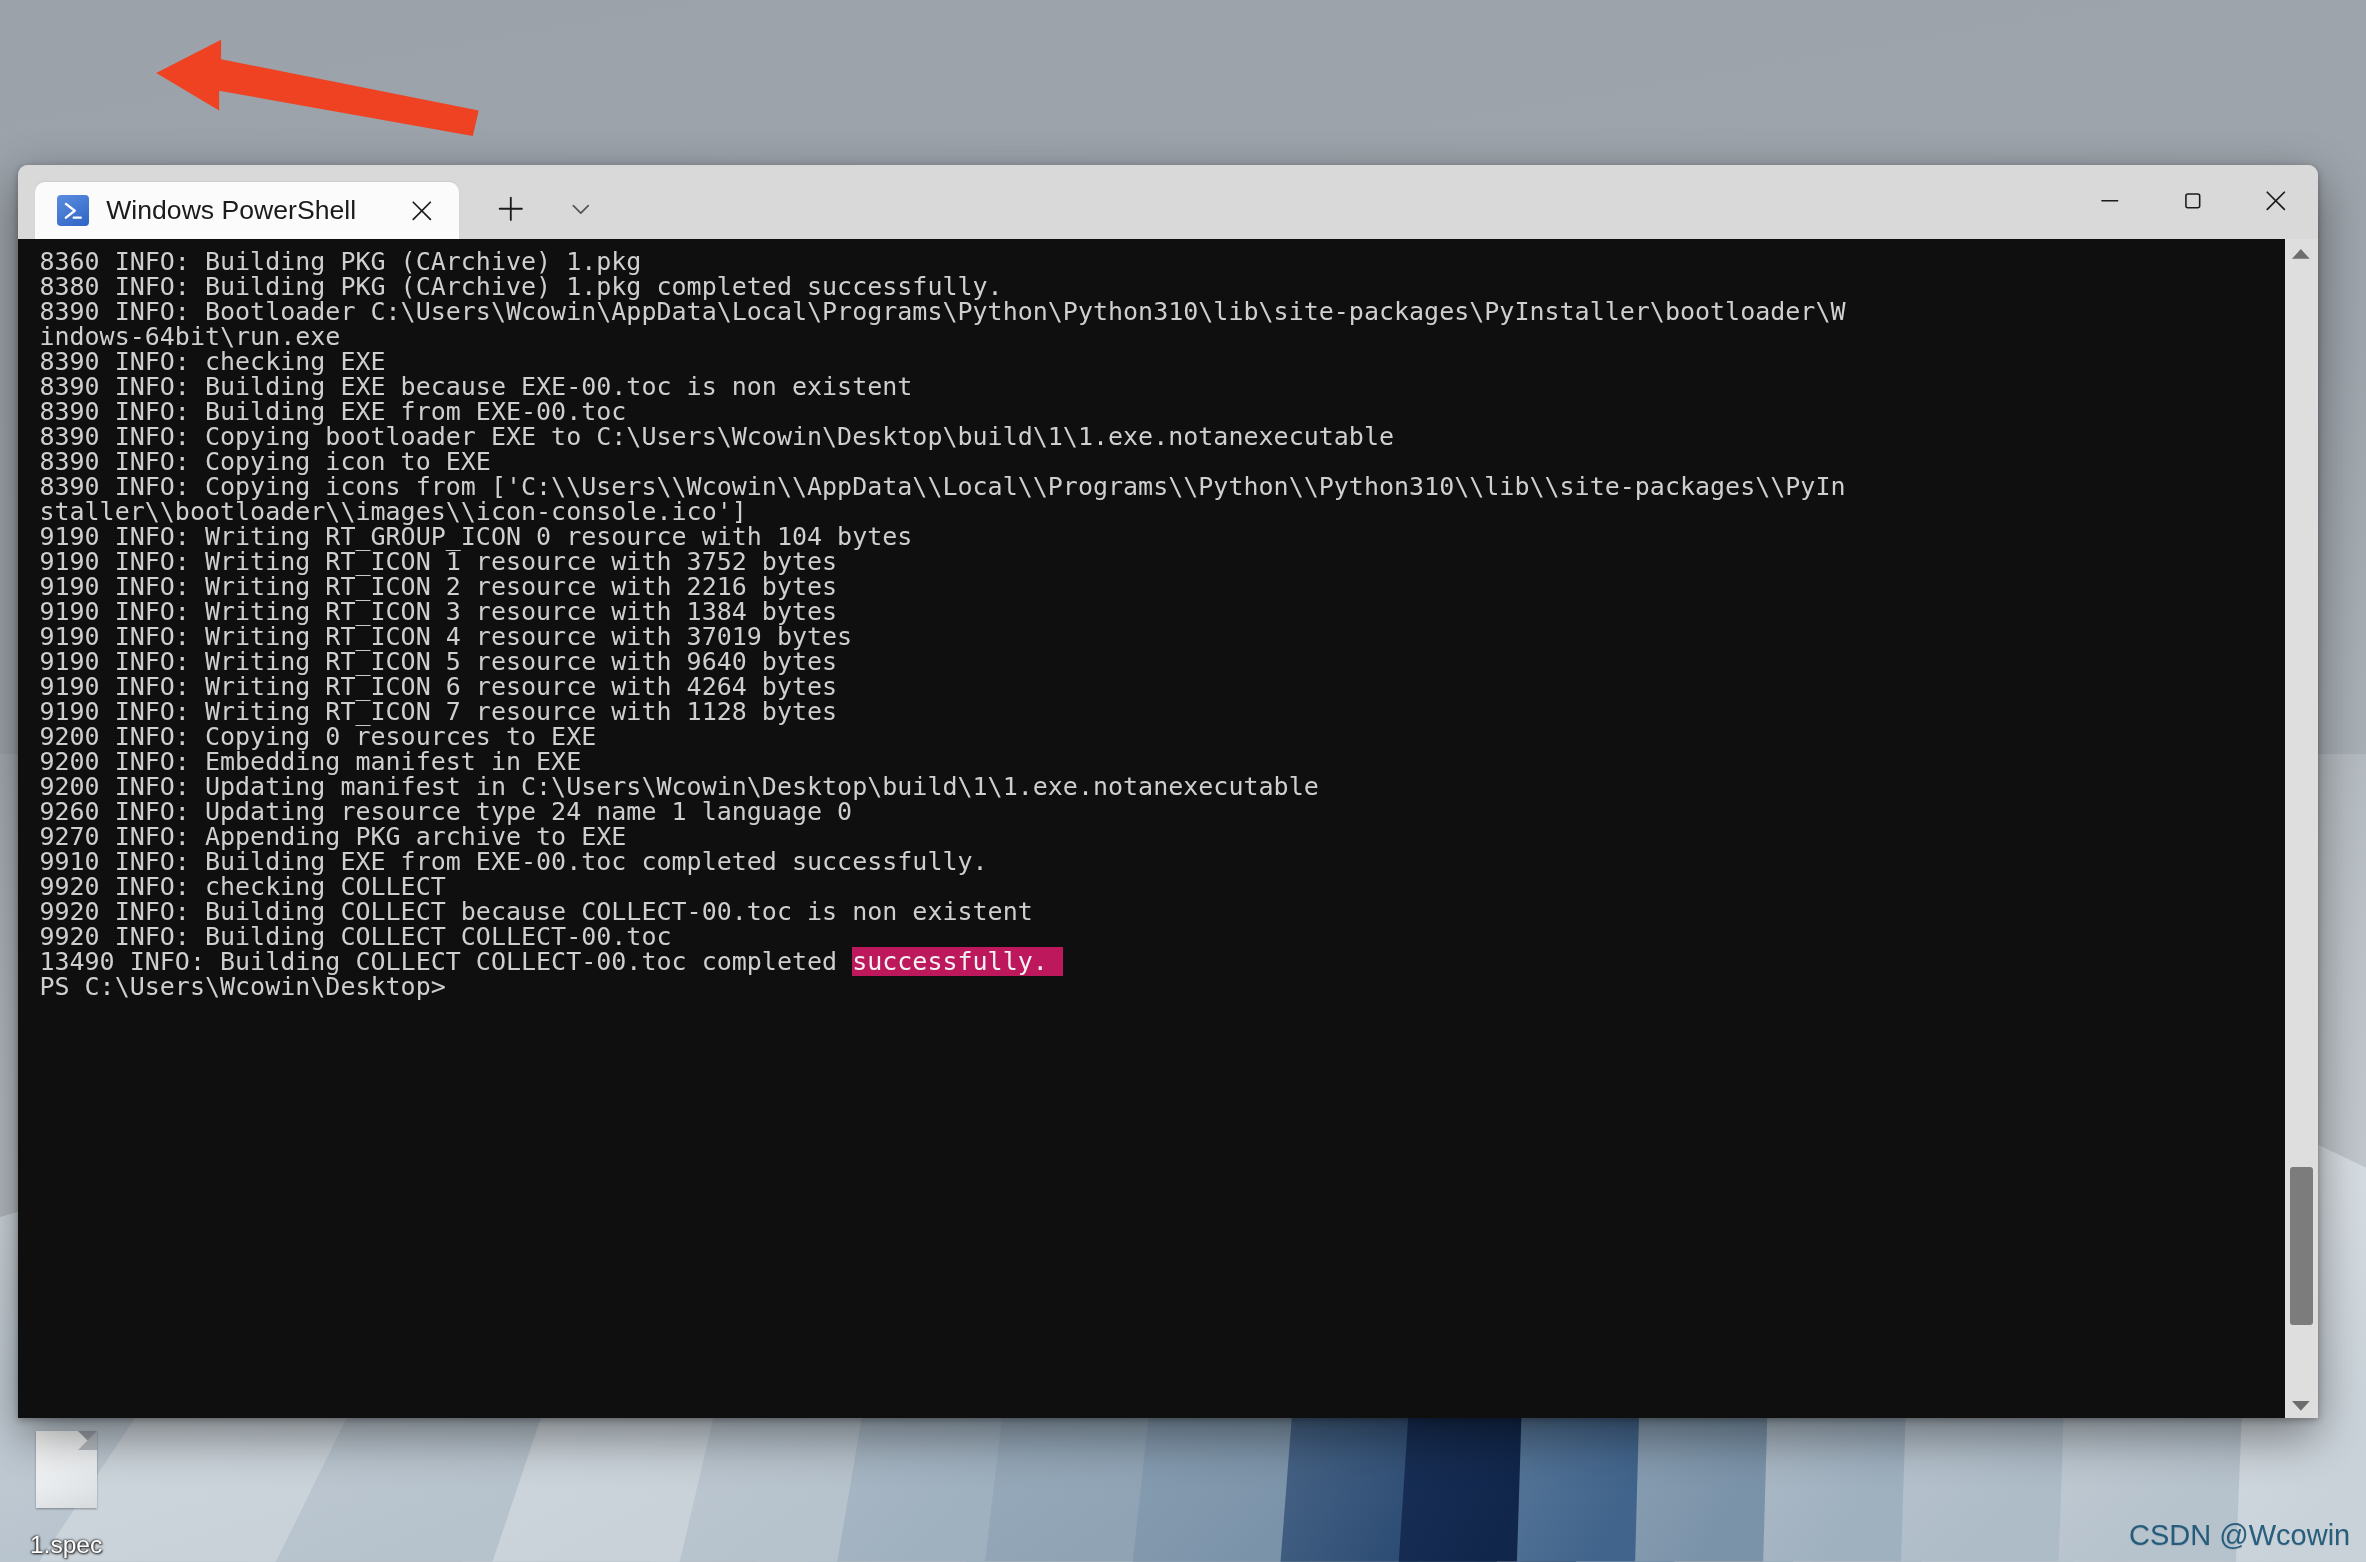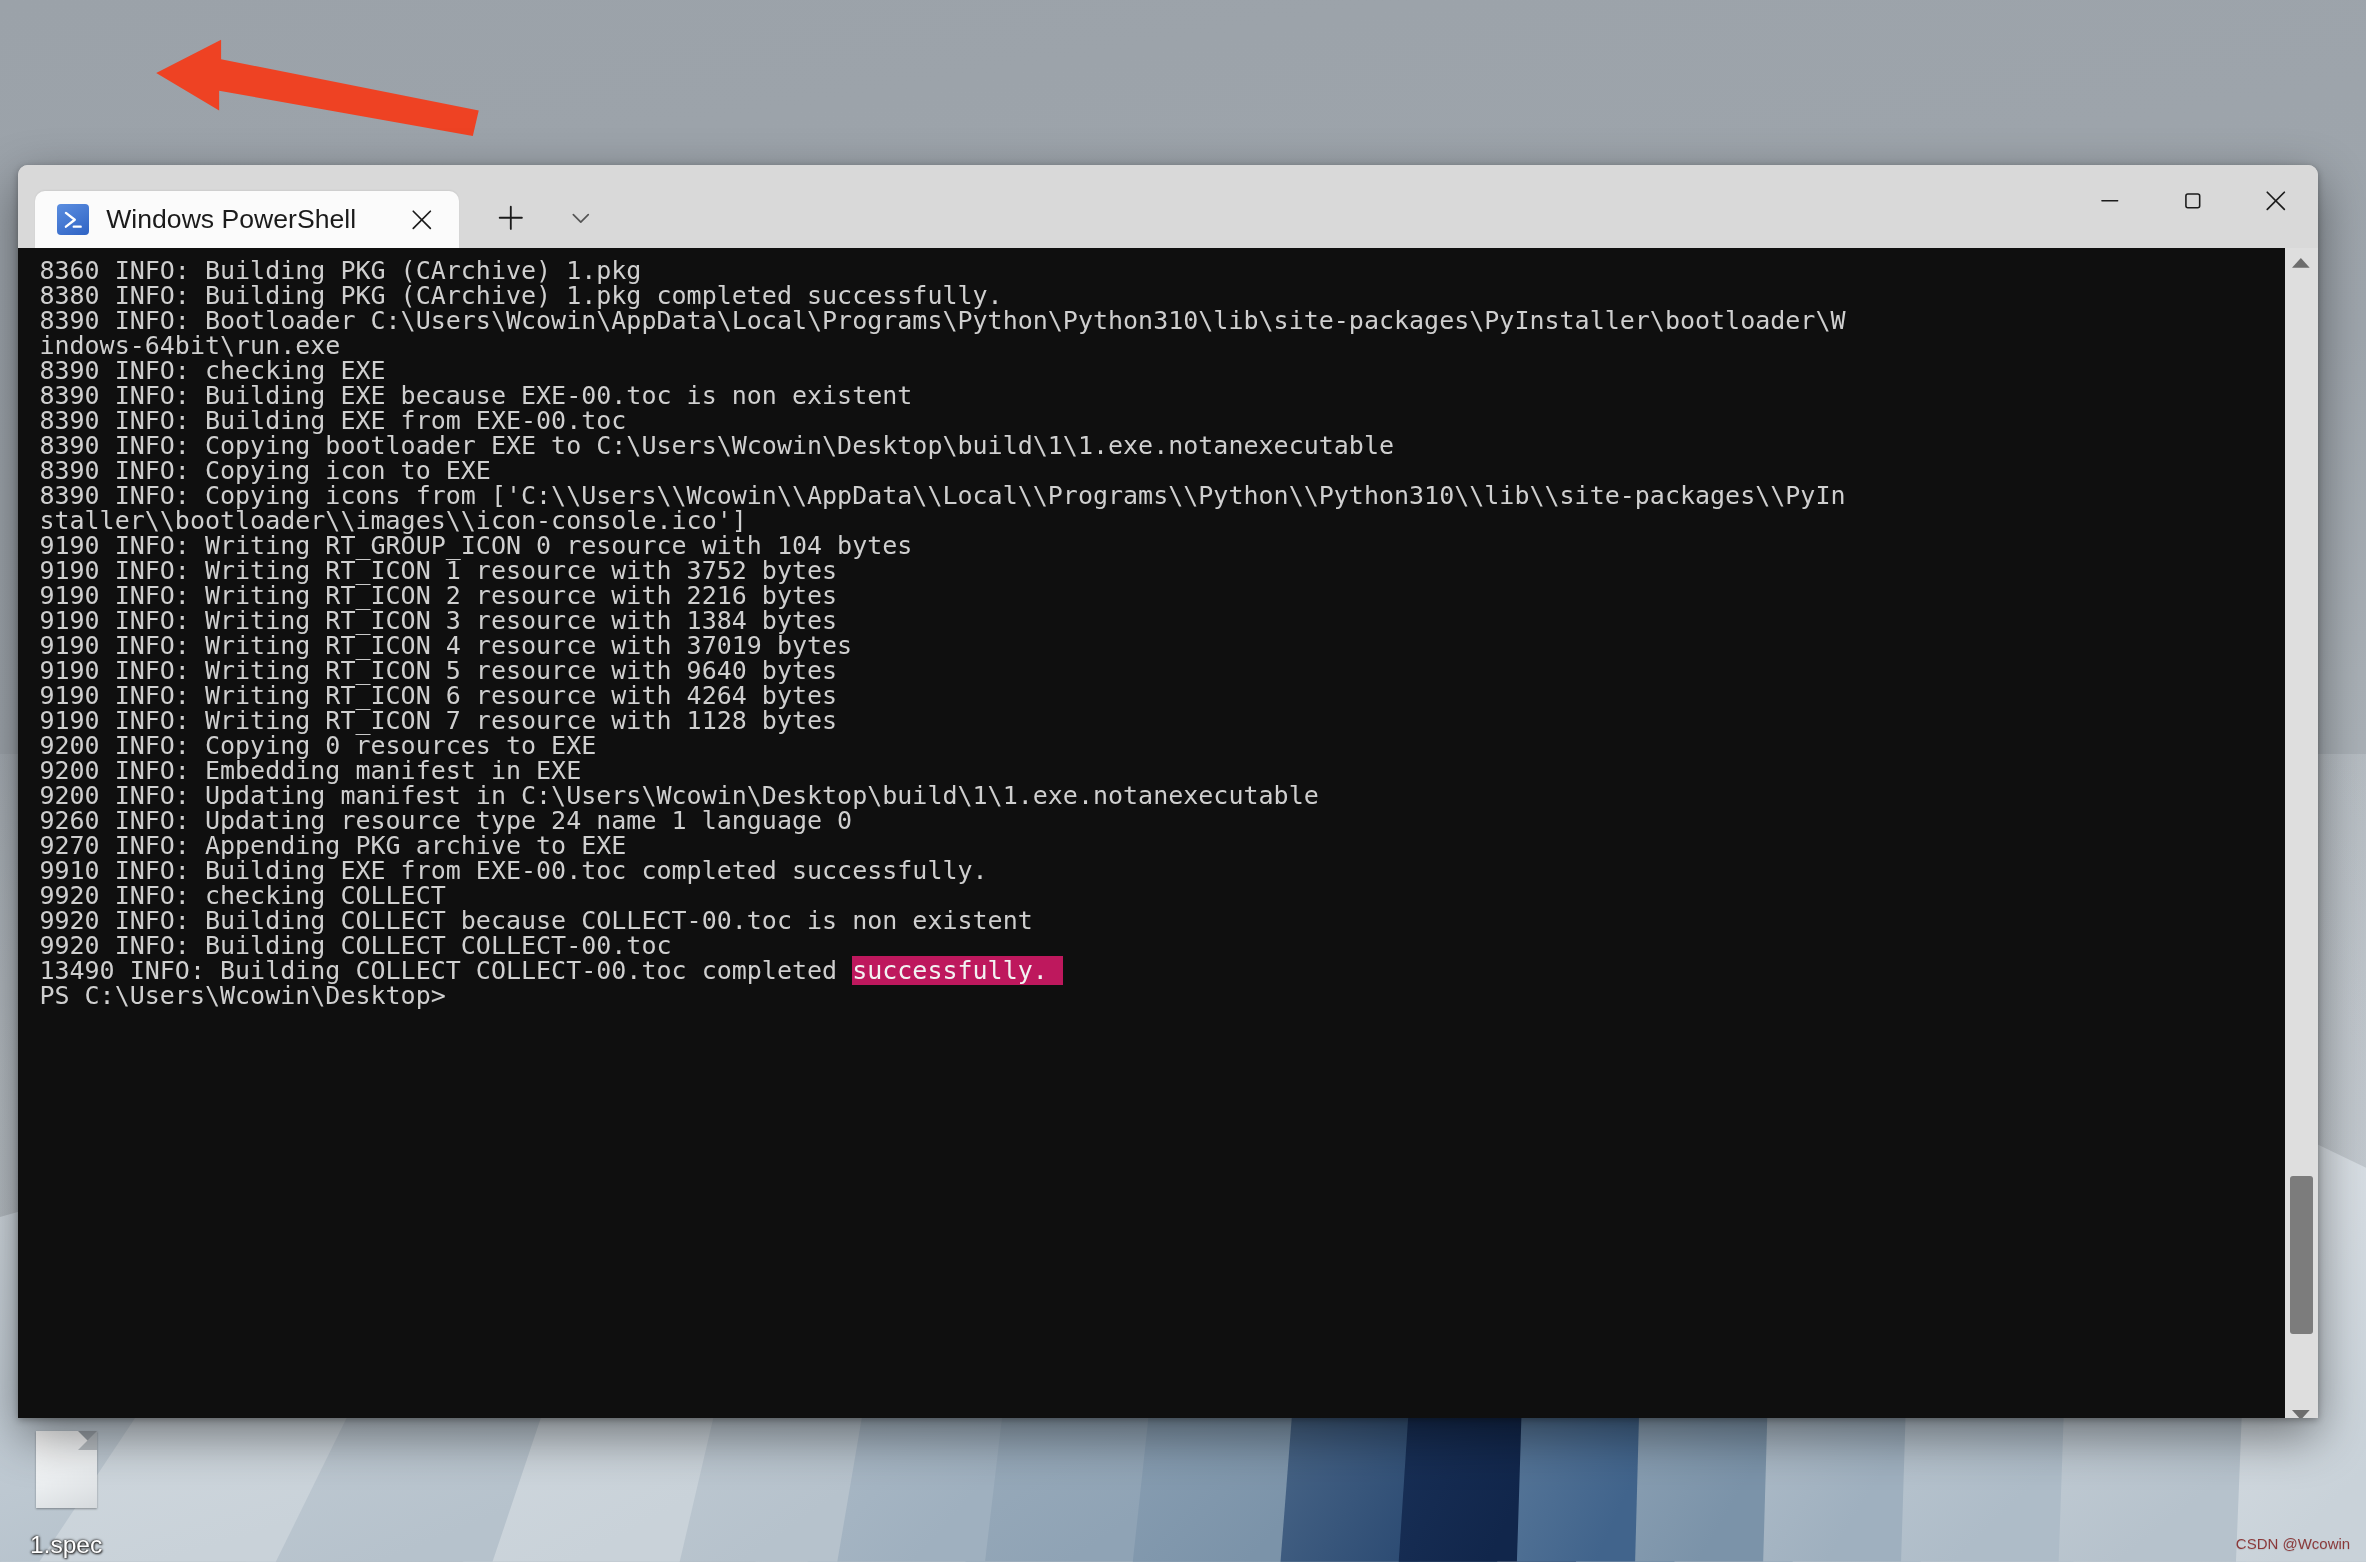--- a/index.html
+++ b/index.html
@@ -136,21 +136,21 @@
     position: absolute;
     left: 17.7px; top: 165px;
     width: 2300px; height: 1253px;
     border-radius: 9.9px 9.9px 0 0;
     background: #d8d8d8;
     box-shadow: 0 17.7px 49px rgba(0,0,0,0.45), 0 2px 7.9px rgba(0,0,0,0.3);
     overflow: hidden;
   }
   .titlebar {
     position: relative;
-    height: 83px;
+    height: 74px;
     background: #d9d9d9;
     display: flex;
     align-items: flex-end;
   }
   .tab-strip { display: flex; align-items: flex-end; height: 71px; padding-left: 17.7px; }
   .tab {
     display: flex; align-items: center;
     height: 57px;
     min-width: 424px;
     padding: 0 15.8px 0 21.7px;
@@ -236,22 +236,22 @@
     position: absolute; left: 4.9px;
     width: 23.6px;
     background: #7c7c7c;
     border-radius: 3px;
   }
 
   
   #watermark {
     position: absolute;
     right: 15.8px; bottom: 9.9px;
-    font-size: 15px;
-    color: #7f1d1d;
+    font-size: 29px;
+    color: #0c4a6e;
     opacity: .85;
     font-family: "Liberation Sans", sans-serif;
     text-shadow: 0 1px 1px rgba(0,0,0,0.12);
   }
 </style>
 </head>
 <body>
 
 <div id="desktop">
 

